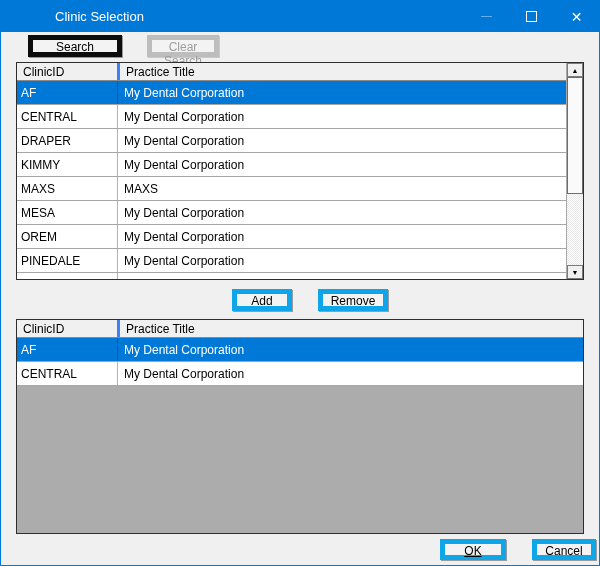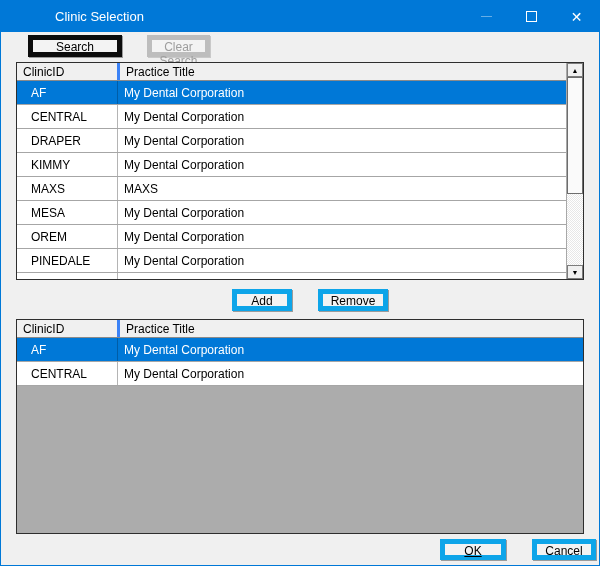--- a/index.html
+++ b/index.html
@@ -19,39 +19,39 @@
   .btn {
     font-family:"Liberation Sans", sans-serif; font-size:12px; color:#000;
     background:#f3f3f3; border:5px solid #0ea5e9; box-shadow:1px 1px 0 #9b9b9b;
     height:22px; padding:0; box-sizing:border-box; cursor:default;margin-left:20px;
   }
   .btn.default { border-color:#0c0c0c; }
   .btn.disabled { color:#9d9d9d; border-color:#bdbdbd; box-shadow:1px 1px 0 #c9c9c9; }
   
   .toolbar { height:22px; padding:3px 0 0 7px; display:flex; gap:5px; }
   .btn-search { width:94px; }
-  .btn-clear { width:63px; }
+  .btn-clear { width:72px; }
   
   .listview {
     margin:0 15px; border:1px solid #2e2e2e; background:#ffffff;
     position:relative; overflow:hidden; box-sizing:border-box;
   }
   #available { height:218px; margin-top:5px; }
   #selected  { height:215px; background:#acacac; }
   .lv-header {
     display:flex; height:18px; background:#f0f0f0; border-bottom:1px solid #8a8a8a;
     box-sizing:border-box; align-items:center; font-size:12px; color:#000;
   }
   .h-cell.c1 { width:100px; padding-left:6px; box-sizing:border-box; }
   .h-cell.c2 { flex:1; padding-left:6px; border-left:3px solid #3b82f6; height:100%; display:flex; align-items:center; box-sizing:border-box; }
   .lv-row {
     display:flex; height:24px; background:#ffffff; border-bottom:1px solid #a6a6a6;
     box-sizing:border-box; align-items:center; font-size:12px; color:#000;
   }
-  .cell.c1 { width:100px; padding-left:14px; box-sizing:border-box; white-space:nowrap; }
+  .cell.c1 { width:100px; padding-left:4px; box-sizing:border-box; white-space:nowrap; }
   .cell.c2 { flex:1; padding-left:6px; border-left:1px solid #b4b4b4; height:100%; display:flex; align-items:center; box-sizing:border-box; white-space:nowrap; }
   .lv-row.selected { background:#0078d7; color:#ffffff; }
   .lv-row.selected .cell.c2 { border-left-color:rgba(0,0,0,0.22); }
   .lv-row.partial { height:6px; border-bottom:none; }
   #available .lv-header, #available .lv-row { width:calc(100% - 17px); }
   
   .scrollbar {
     position:absolute; top:0; right:0; width:17px; height:100%; box-sizing:border-box;
     border-left:1px solid #a8a8a8;
     background:#efefef;

